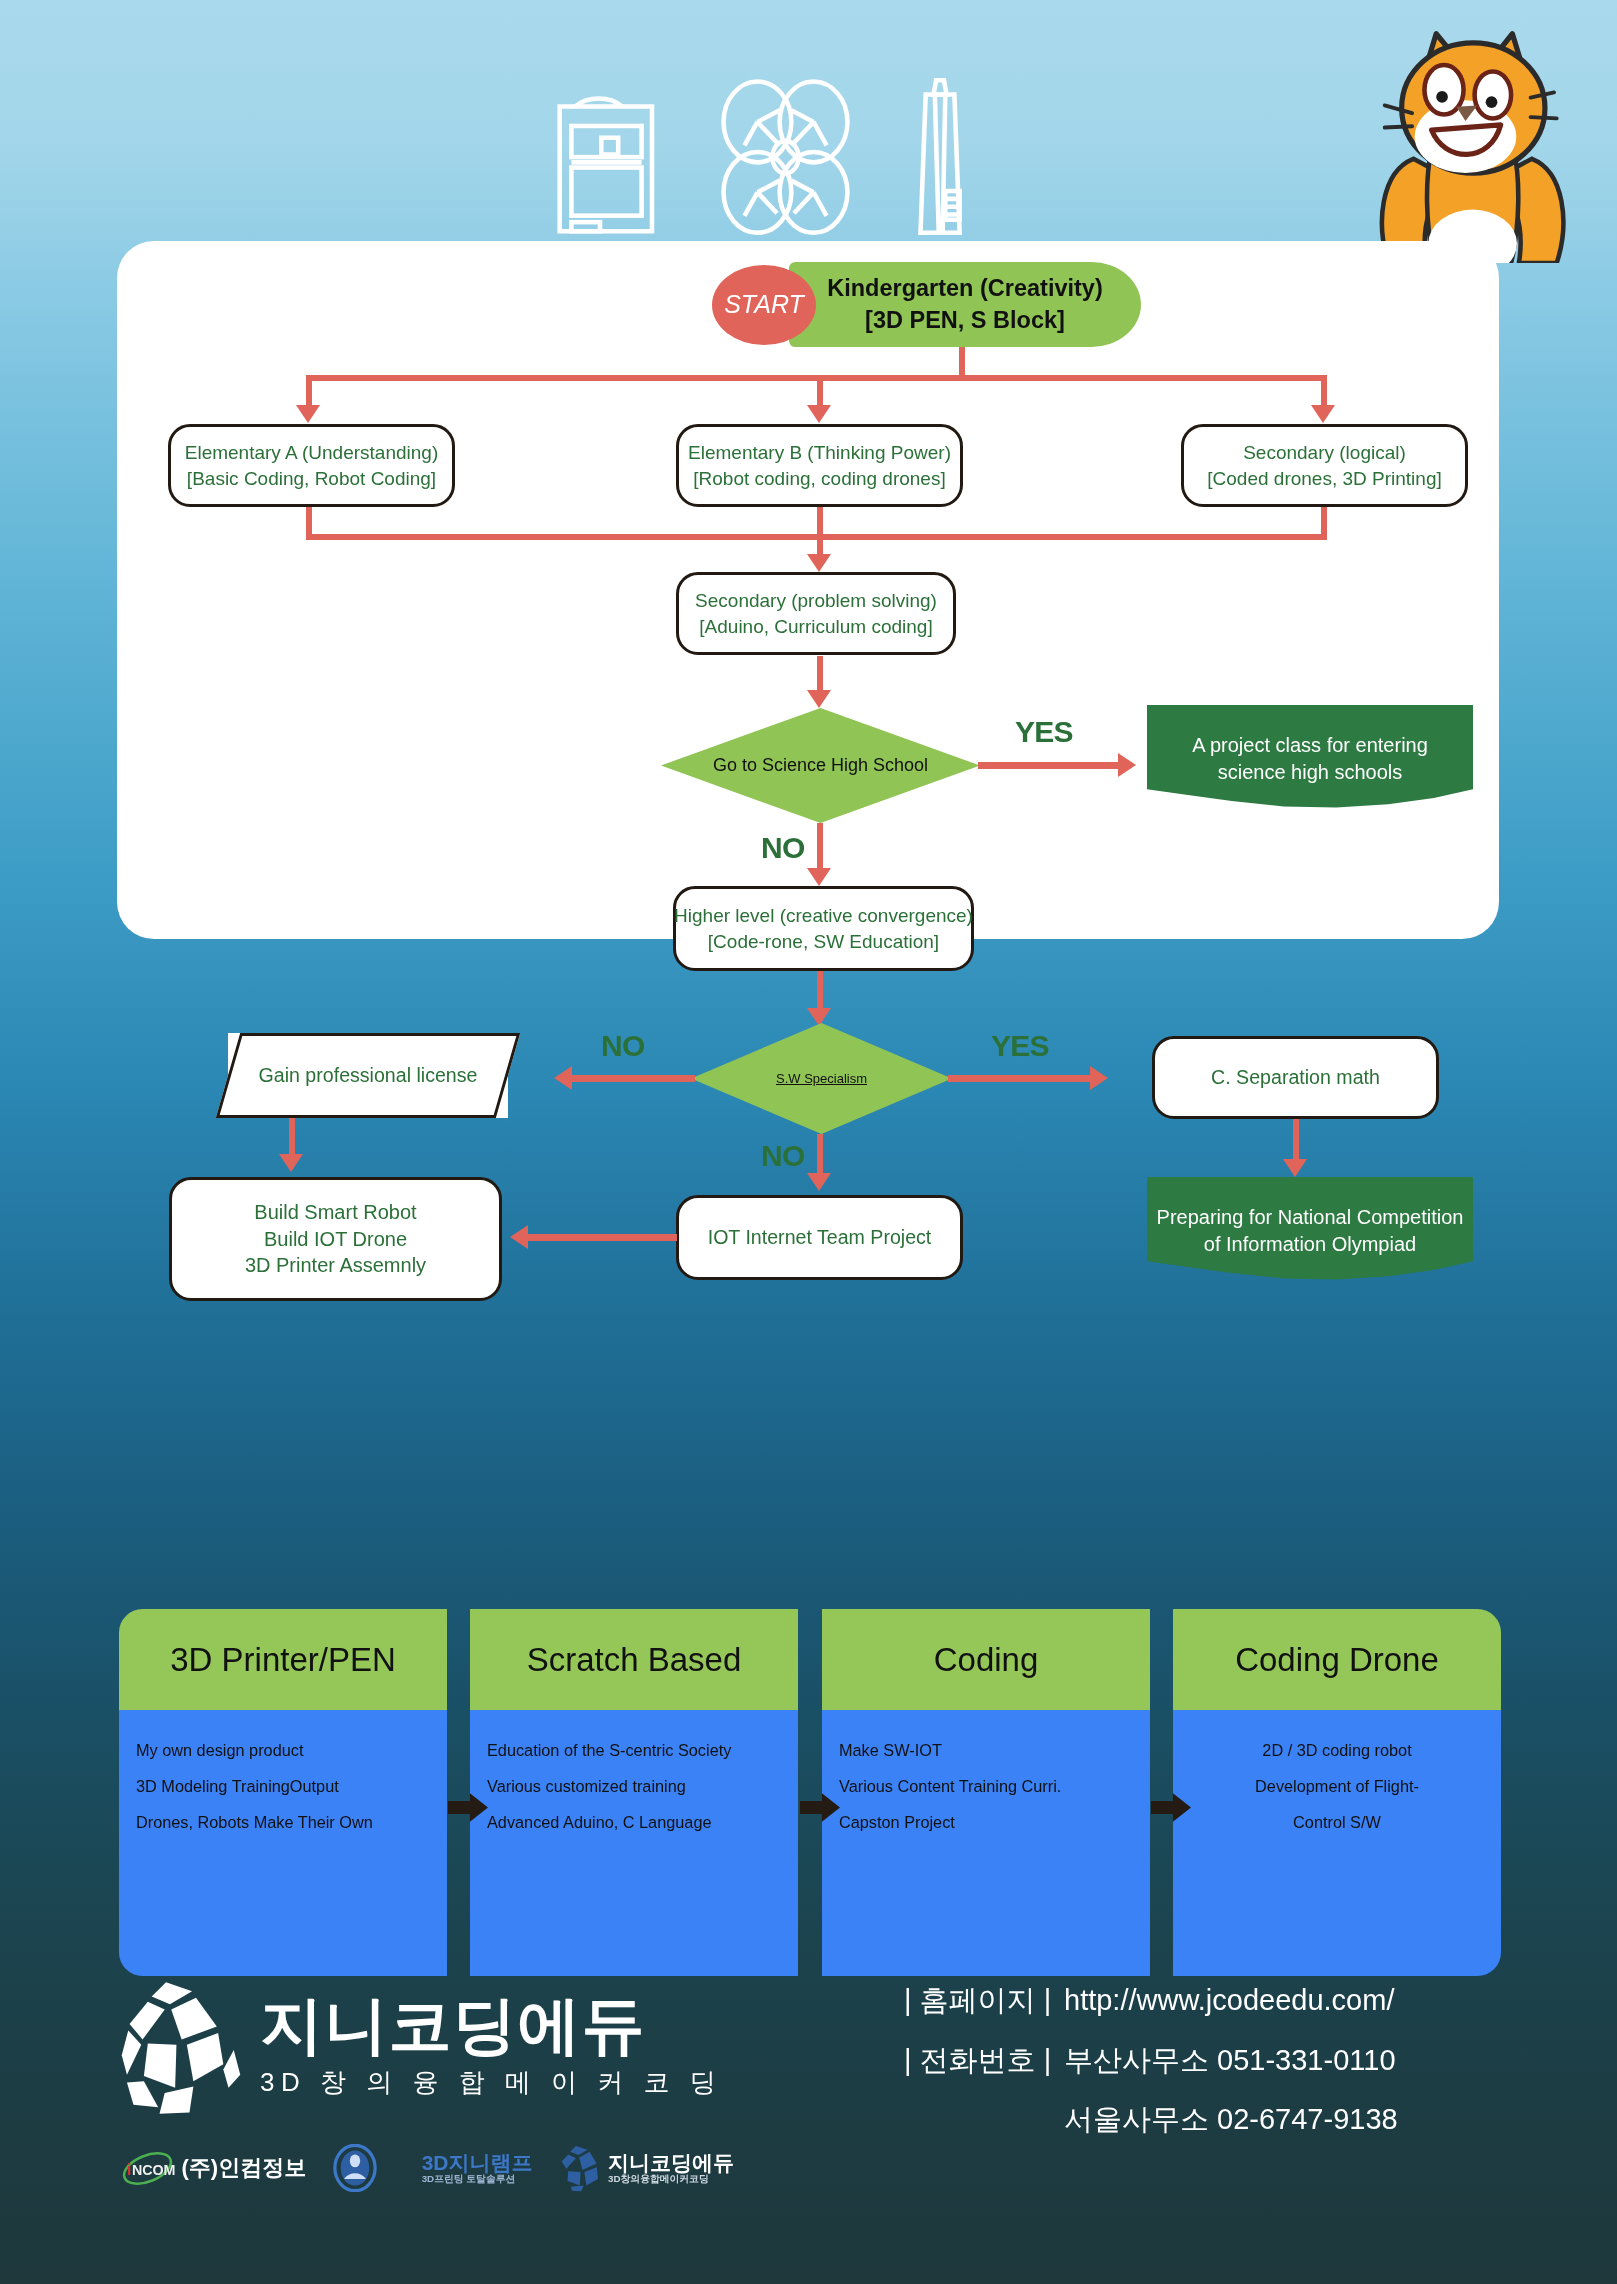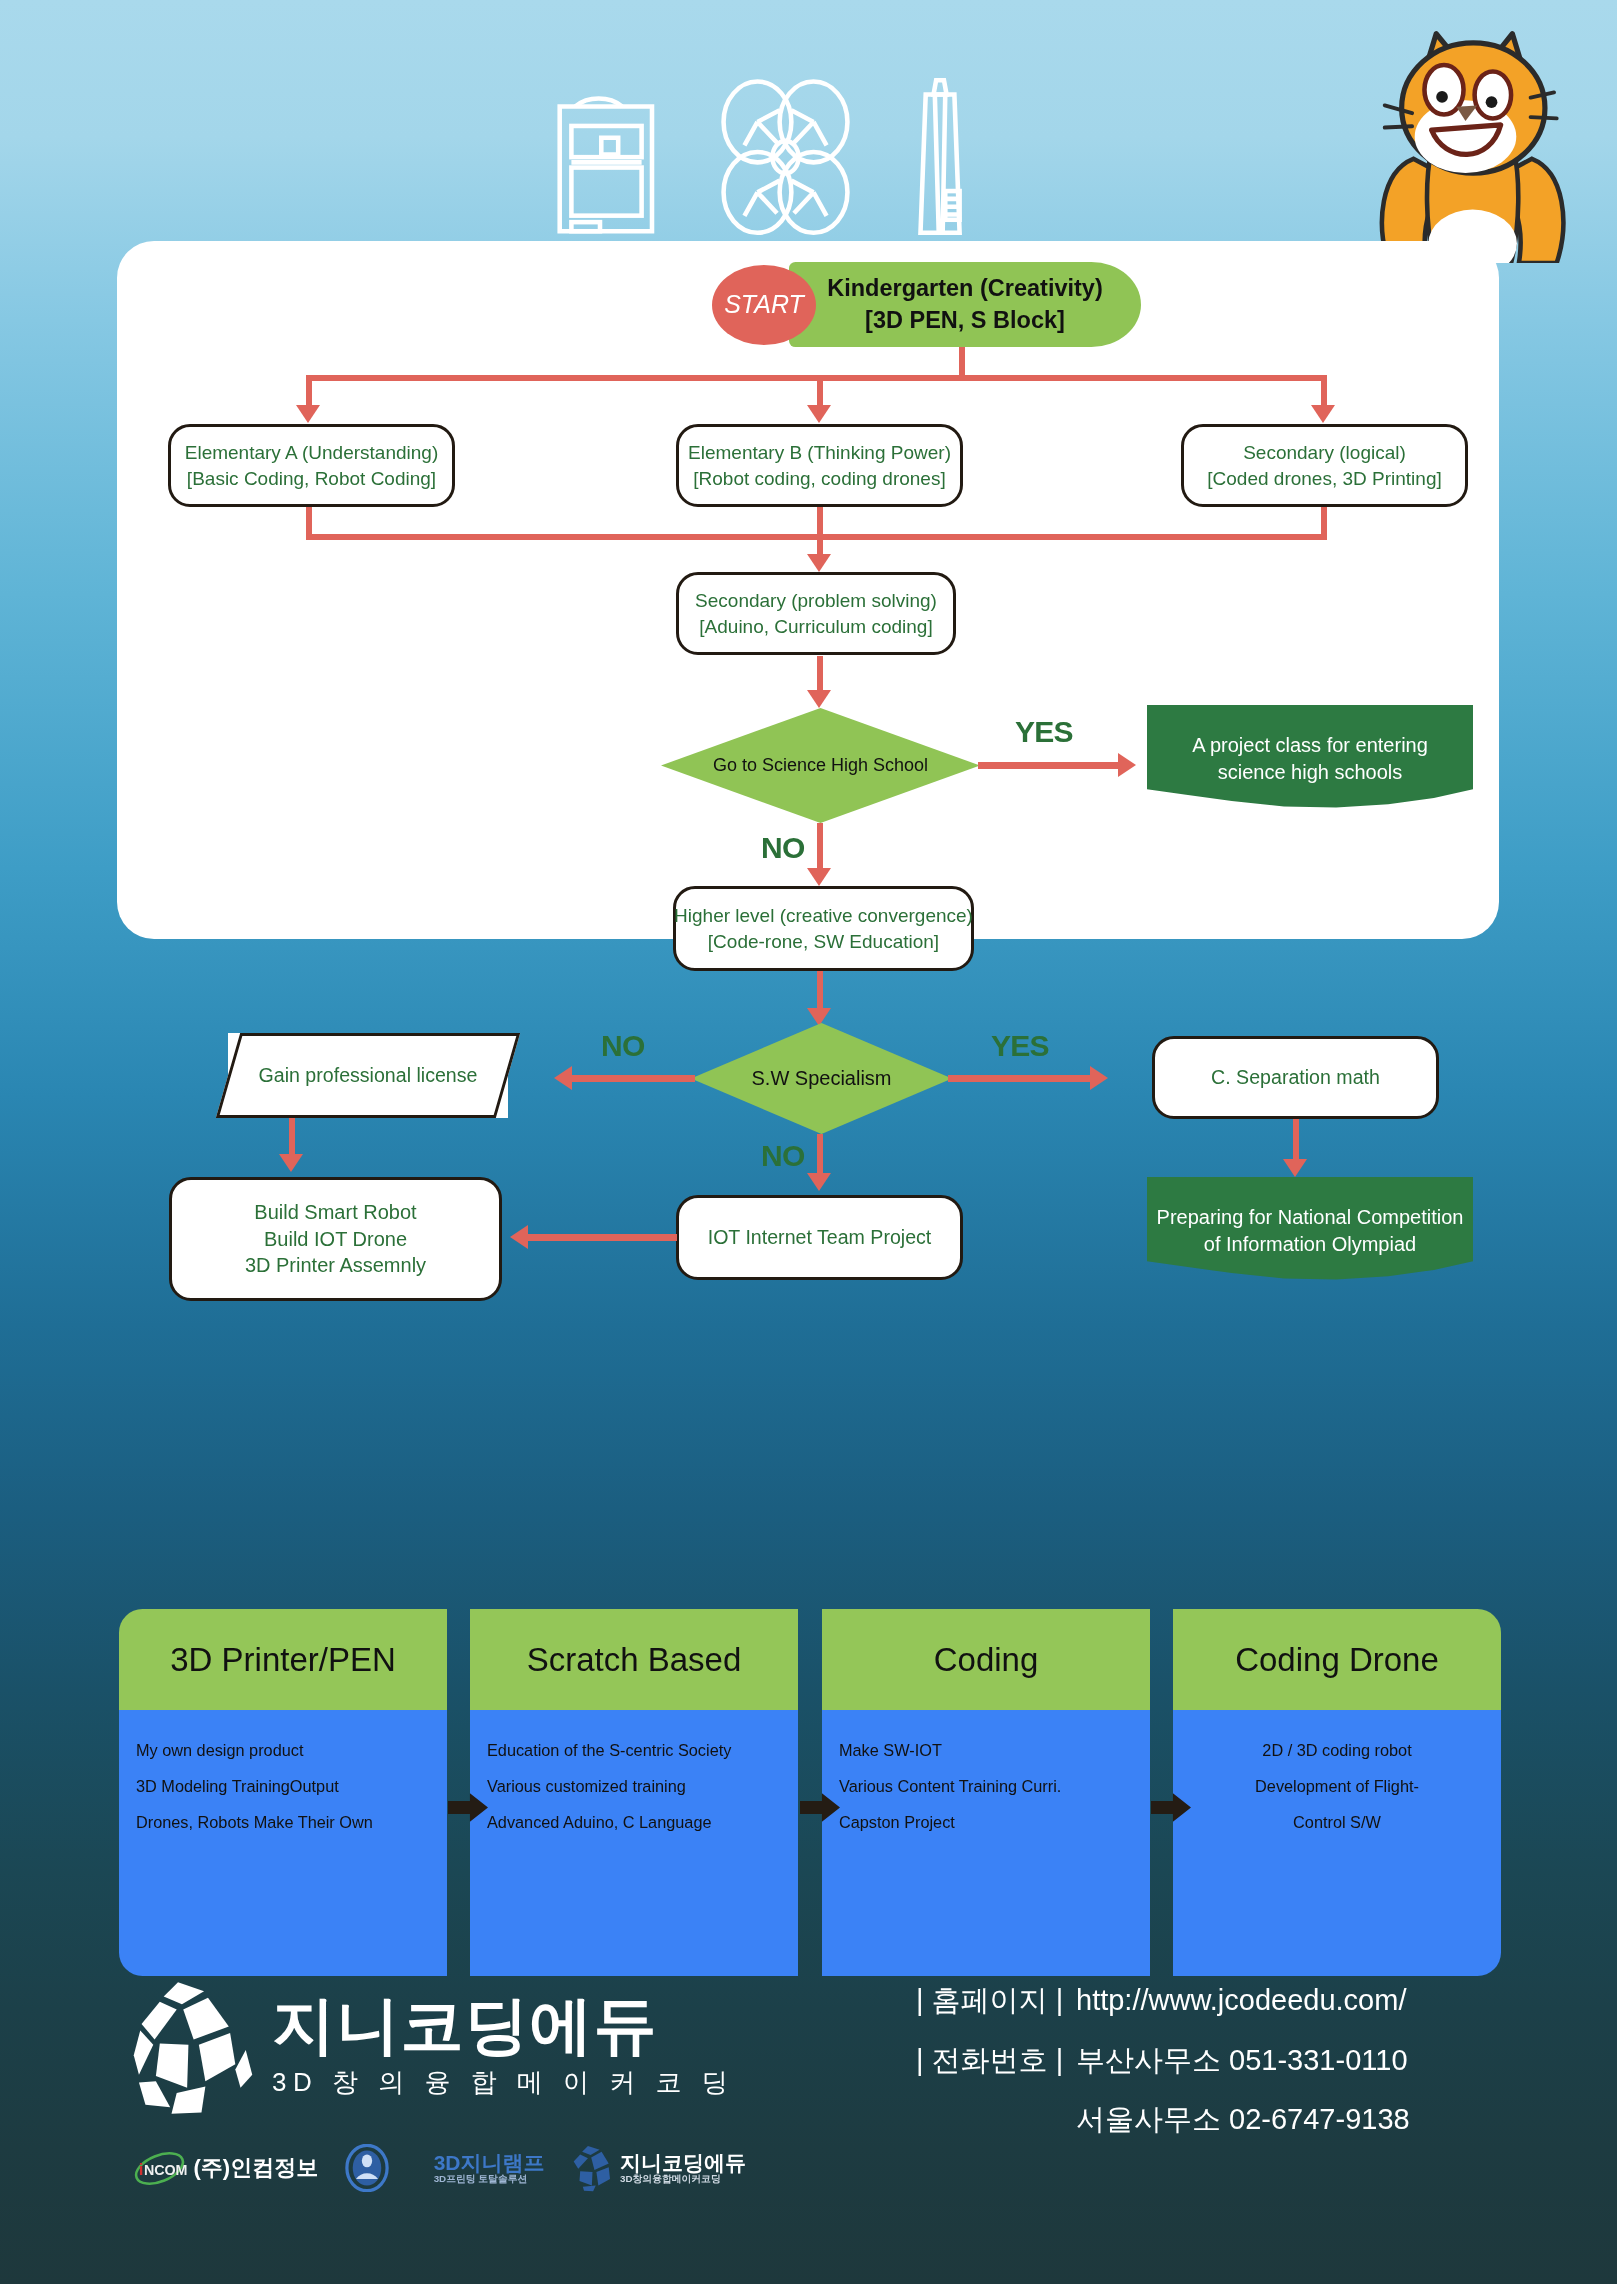--- a/index.html
+++ b/index.html
@@ -155,21 +155,21 @@
   .col1 .bd { border-bottom-left-radius:23.5px; }
   .col4 .hd { border-top-right-radius:23.5px; }
   .col4 .bd { border-bottom-right-radius:23.5px; }
   .col4 .bd { text-align:center; }
   .col2 .bd, .col3 .bd { text-align:left; }
   .col-arrow {
     position:absolute; top:184px; width:40px; height:29px; z-index:6;
   }
 
   
-  .footer { position:absolute; left:16px; top:1956px; width:1523px; height:328px; }
+  .footer { position:absolute; left:4px; top:1956px; width:1523px; height:328px; }
   .logo-wrap { position:absolute; left:115px; top:21px; display:flex; align-items:center; gap:17px; }
   .logo-text-main {
     color:#fff; font-size:63px; font-weight:bold; letter-spacing:1.3px; line-height:1.0;
   }
   .logo-text-sub {
     color:#fff; font-size:26px; letter-spacing:6.5px; margin-top:7.8px;
   }
   .partners { position:absolute; left:116px; top:188px; display:flex; align-items:center; gap:26px; }
   .partner { display:flex; align-items:center; gap:6.5px; }
   .p-name { color:#fff; font-size:22px; font-weight:bold; }
@@ -314,21 +314,21 @@
   <div class="yn-label" style="left:644px; top:590px;">NO</div>
 
   <div class="node rounded-box" style="left:556px; top:645px; width:301px; height:85px; font-size:19px;">
     <div class="ln">Higher level (creative convergence)</div>
     <div class="ln">[Code-rone, SW Education]</div>
   </div>
 
   <div class="conn" style="left:700px; top:730px; width:5.9px; height:40px;"></div>
   <div class="arrow-dn" style="left:690px; top:767px;"></div>
 
-  <div class="node diamond" style="left:574px; top:782px; width:261px; height:111px; font-size:20px;">
+  <div class="node diamond" style="left:574px; top:782px; width:261px; height:111px; font-size:13px;text-decoration:underline;">
     <span>S.W Specialism</span>
   </div>
 
   <div class="conn" style="left:831px; top:834px; width:145px; height:7.2px;"></div>
   <div class="arrow-rt" style="left:973px; top:825px;"></div>
   <div class="yn-label" style="left:874px; top:788px;">YES</div>
 
   <div class="node rounded-box" style="left:1035px; top:795px; width:287px; height:83px; font-size:19.6px;">
     <span>C. Separation math</span>
   </div>

